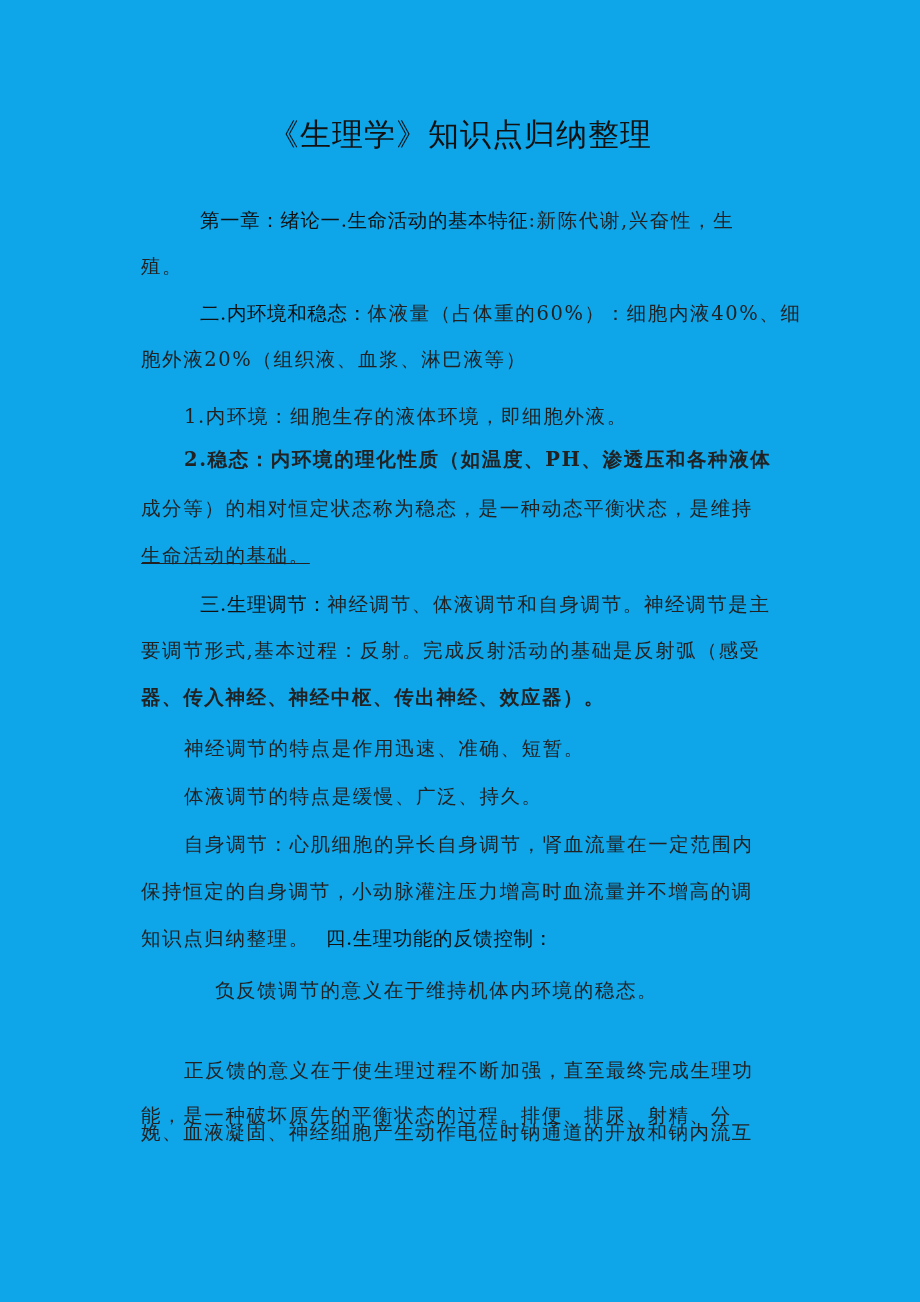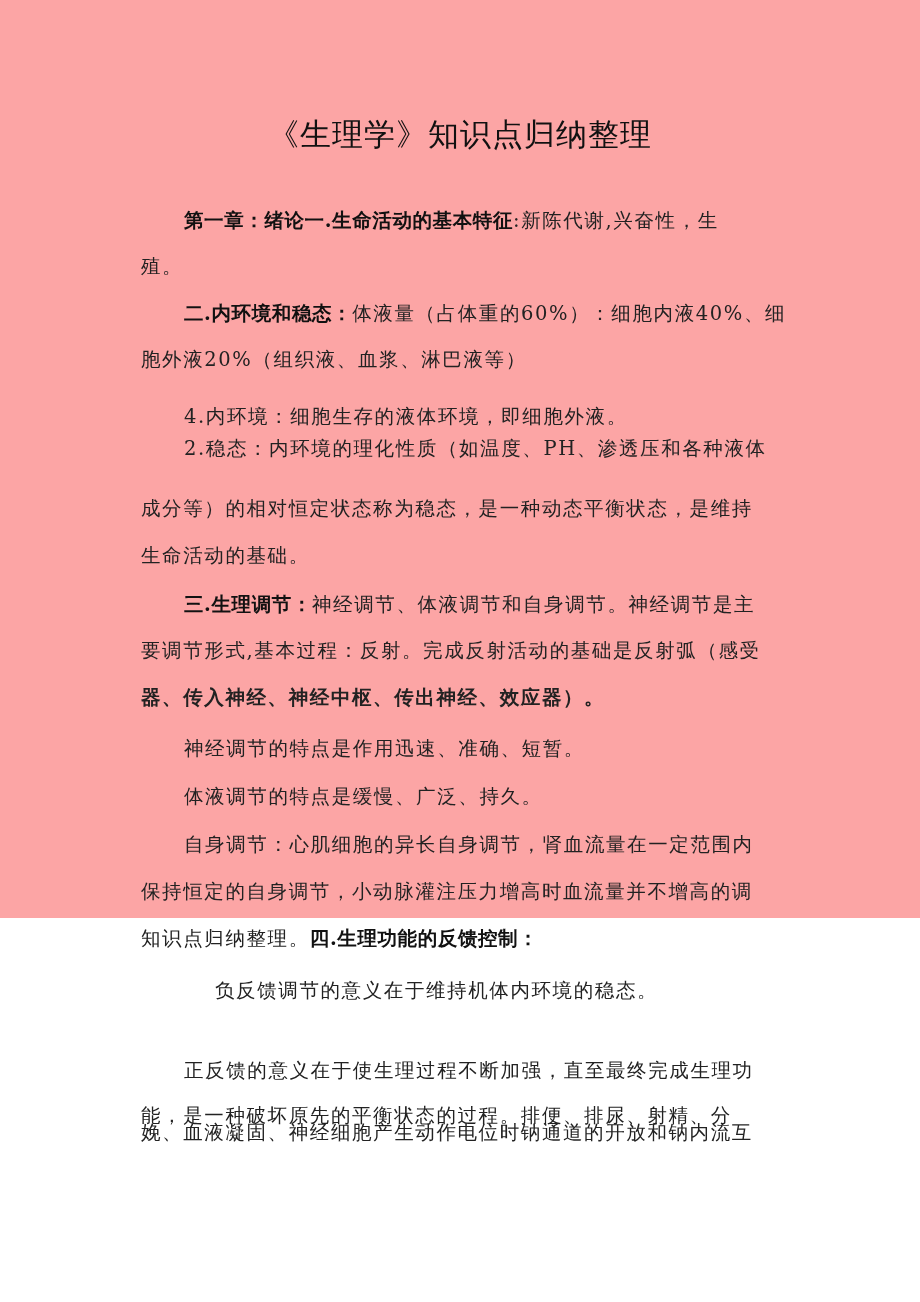--- a/index.html
+++ b/index.html
@@ -1,41 +1,41 @@
 <!DOCTYPE html>
 <html><head>
 <meta charset="utf-8">
 <style>
   html, body { margin: 0; padding: 0; background: #ffffff; }
   body { width: 920px; height: 1302px; position: relative; overflow: hidden;
          font-family: "DejaVu Serif", "Liberation Serif", serif; color: #1a1a1a; }
-  .page { position: absolute; left: 0; top: 0; width: 920px; height: 918px; background: #fca5a5; }
+  .page { position: absolute; left: 0; top: 0; width: 920px; height: 1302px; background: #0ea5e9; }
   .title { position: absolute; left: 0; width: 920px; top: 112px; text-align: center;
            font-family: "DejaVu Sans", "Liberation Sans", sans-serif;
            font-size: 31px; line-height: 44px; color: #111; letter-spacing: 1px; }
   .line { position: absolute; left: 141px; width: 640px; height: 46px;
           font-size: 19.5px; line-height: 46px; white-space: nowrap; color: #222;
           letter-spacing: 1.6px; }
   .line.indent { left: 184px; width: 600px; }
-  .b { font-weight: bold; color: #111; letter-spacing: 0.6px; }
+  .b { font-weight: normal; color: #111; letter-spacing: 0.6px; margin-left: 16px; }
 </style>
 </head>
 <body>
 
 <div class="page">
   <div class="title">《生理学》知识点归纳整理</div>
   <div id="body-lines">
       <div class="line indent" style="top: 198px;"><span class="b">第一章：绪论一.生命活动的基本特征</span><span>:新陈代谢,兴奋性，生</span></div>
       <div class="line" style="top: 244px;"><span>殖。</span></div>
       <div class="line indent" style="top: 291px;"><span class="b">二.内环境和稳态：</span><span>体液量（占体重的60%）：细胞内液40%、细</span></div>
       <div class="line" style="top: 337px;"><span>胞外液20%（组织液、血浆、淋巴液等）</span></div>
-      <div class="line indent" style="top: 394px;"><span>4.内环境：细胞生存的液体环境，即细胞外液。</span></div>
-      <div class="line indent" style="top: 426px;"><span>2.稳态：内环境的理化性质（如温度、PH、渗透压和各种液体</span></div>
+      <div class="line indent" style="top: 394px;"><span>1.内环境：细胞生存的液体环境，即细胞外液。</span></div>
+      <div class="line indent" style="top: 437px; font-weight: bold;"><span>2.稳态：内环境的理化性质（如温度、PH、渗透压和各种液体</span></div>
       <div class="line" style="top: 486px;"><span>成分等）的相对恒定状态称为稳态，是一种动态平衡状态，是维持</span></div>
-      <div class="line" style="top: 533px;"><span>生命活动的基础。</span></div>
+      <div class="line" style="top: 533px; text-decoration: underline;"><span>生命活动的基础。</span></div>
       <div class="line indent" style="top: 582px;"><span class="b">三.生理调节：</span><span>神经调节、体液调节和自身调节。神经调节是主</span></div>
       <div class="line" style="top: 628px;"><span>要调节形式,基本过程：反射。完成反射活动的基础是反射弧（感受</span></div>
       <div class="line" style="top: 675px; font-weight: bold;"><span>器、传入神经、神经中枢、传出神经、效应器）。</span></div>
       <div class="line indent" style="top: 726px;"><span>神经调节的特点是作用迅速、准确、短暂。</span></div>
       <div class="line indent" style="top: 774px;"><span>体液调节的特点是缓慢、广泛、持久。</span></div>
       <div class="line indent" style="top: 822px;"><span>自身调节：心肌细胞的异长自身调节，肾血流量在一定范围内</span></div>
       <div class="line" style="top: 869px;"><span>保持恒定的自身调节，小动脉灌注压力增高时血流量并不增高的调</span></div>
       <div class="line" style="top: 916px;"><span>知识点归纳整理。</span><span class="b">四.生理功能的反馈控制：</span></div>
       <div class="line indent" style="top: 968px; margin-left: 31px;"><span>负反馈调节的意义在于维持机体内环境的稳态。</span></div>
       <div class="line indent" style="top: 1048px;"><span>正反馈的意义在于使生理过程不断加强，直至最终完成生理功</span></div>

